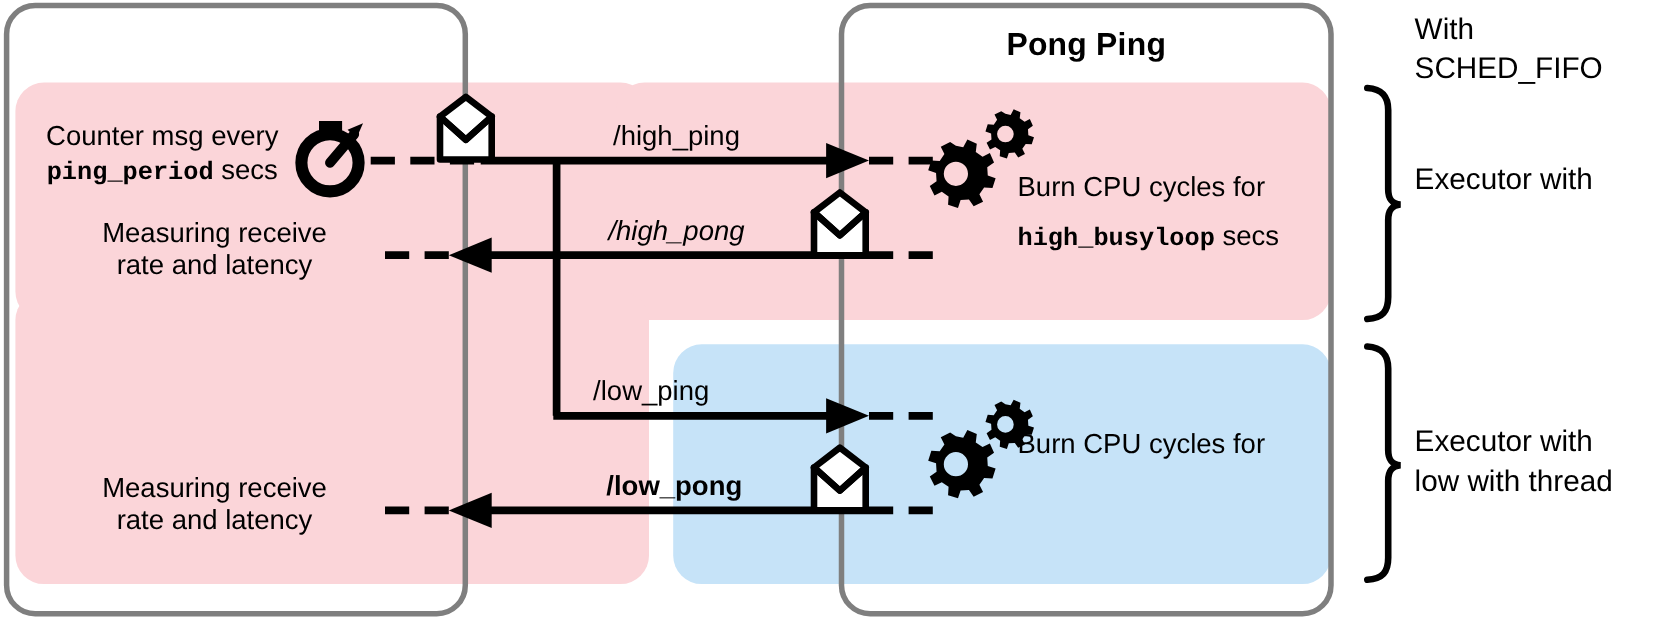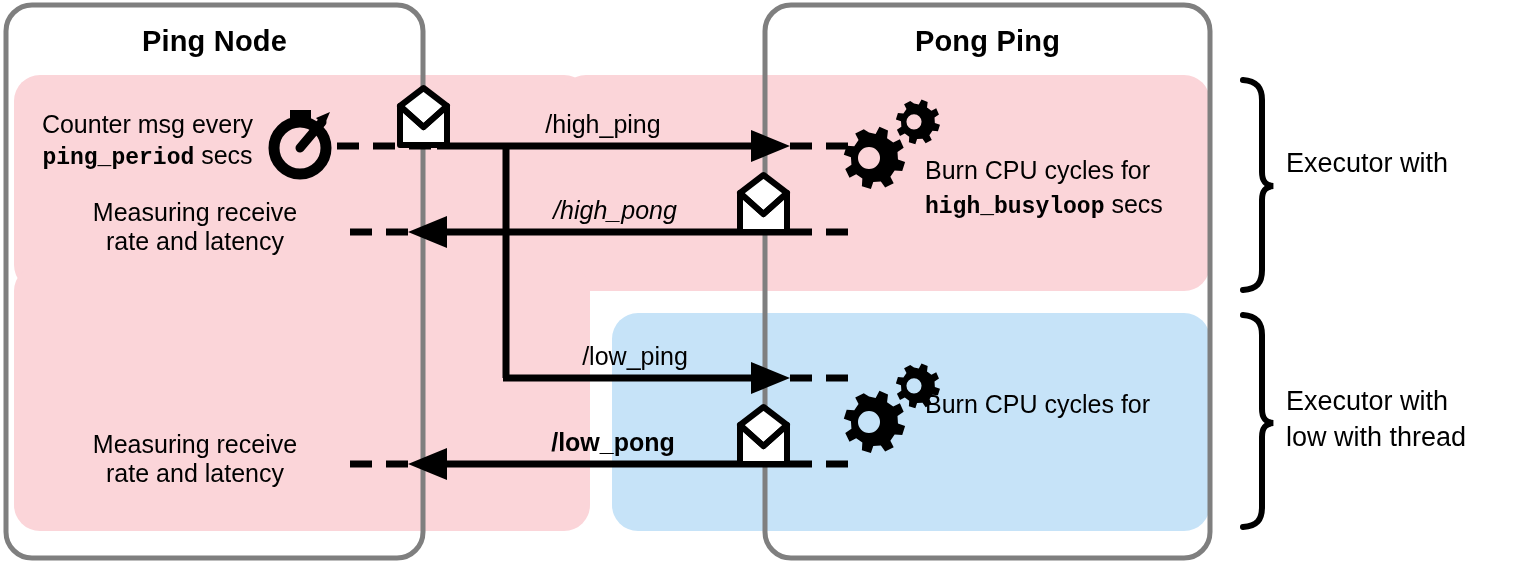--- a/index.html
+++ b/index.html
@@ -111,58 +111,58 @@
     </g>
 
     <g fill="none" stroke="#000" stroke-width="6" stroke-linecap="round">
       <path d="M1243 80 C1257 81 1262 88 1262 100 L1262 172 C1262 182 1266 185 1273 186 C1266 187 1262 190 1262 200 L1262 270 C1262 283 1257 289 1243 290"></path>
     </g>
     <g fill="none" stroke="#000" stroke-width="6" stroke-linecap="round">
       <path d="M1243 315 C1257 316 1262 323 1262 335 L1262 409 C1262 419 1266 422 1273 423 C1266 424 1262 427 1262 437 L1262 507 C1262 520 1257 526 1243 527"></path>
     </g>
   </svg>
 
-  <div class="txt node-title ctr" style="left:6px;top:24px;width:417px;">Ping Node</div>
 
   <div class="txt node-title ctr" style="left:765px;top:24px;width:445px;">Pong Ping</div>
 
   <div style="position:absolute;left:30px;top:110px;width:235px;text-align:center;">
     <div class="body-txt" style="position:static;">Counter msg every</div>
     <div style="position:static;margin-top:2px;">
       <span class="mono">ping_period</span><span class="body-txt"> secs</span>
     </div>
   </div>
 
   <div style="position:absolute;left:70px;top:198px;width:250px;text-align:center;">
     <div class="body-txt" style="position:static;">Measuring receive</div>
     <div class="body-txt" style="position:static;">rate and latency</div>
   </div>
 
   <div style="position:absolute;left:70px;top:430px;width:250px;text-align:center;">
     <div class="body-txt" style="position:static;">Measuring receive</div>
     <div class="body-txt" style="position:static;">rate and latency</div>
   </div>
 
-  <div class="txt topic-txt ctr" style="left:488px;top:110px;width:230px;">/high_ping</div>
+  <div class="txt topic-txt ctr" style="left:500px;top:110px;width:230px;">/high_ping</div>
   <div class="txt topic-txt ctr" style="left:500px;top:196px;width:230px;font-style:italic;">/high_pong</div>
-  <div class="txt topic-txt ctr" style="left:520px;top:342px;width:230px;">/low_ping</div>
+  <div class="txt topic-txt ctr" style="left:477px;top:342px;width:230px;">/low_ping</div>
   <div class="txt topic-txt ctr" style="left:498px;top:428px;width:230px;font-weight:bold;">/low_pong</div>
 
   <div style="position:absolute;left:925px;top:156px;width:270px;text-align:left;">
     <div class="body-txt" style="position:static;">Burn CPU cycles for</div>
-    <div style="position:static;margin-top:5px;">
+    <div style="position:static;margin-top:16px;">
       <span class="mono">high_busyloop</span><span class="body-txt"> secs</span>
     </div>
   </div>
 
   <div style="position:absolute;left:925px;top:390px;width:270px;text-align:left;">
     <div class="body-txt" style="position:static;">Burn CPU cycles for</div>
   </div>
 
   <div style="position:absolute;left:1286px;top:8px;width:230px;">
+    <div class="side-txt" style="position:static;">With SCHED_FIFO</div>
   </div>
 
   <div style="position:absolute;left:1286px;top:145px;width:232px;">
     <div class="side-txt" style="position:static;">Executor with</div>
   </div>
 
   <div style="position:absolute;left:1286px;top:383px;width:232px;">
     <div class="side-txt" style="position:static;">Executor with</div>
     <div class="side-txt" style="position:static;">low with thread</div>
   </div>

